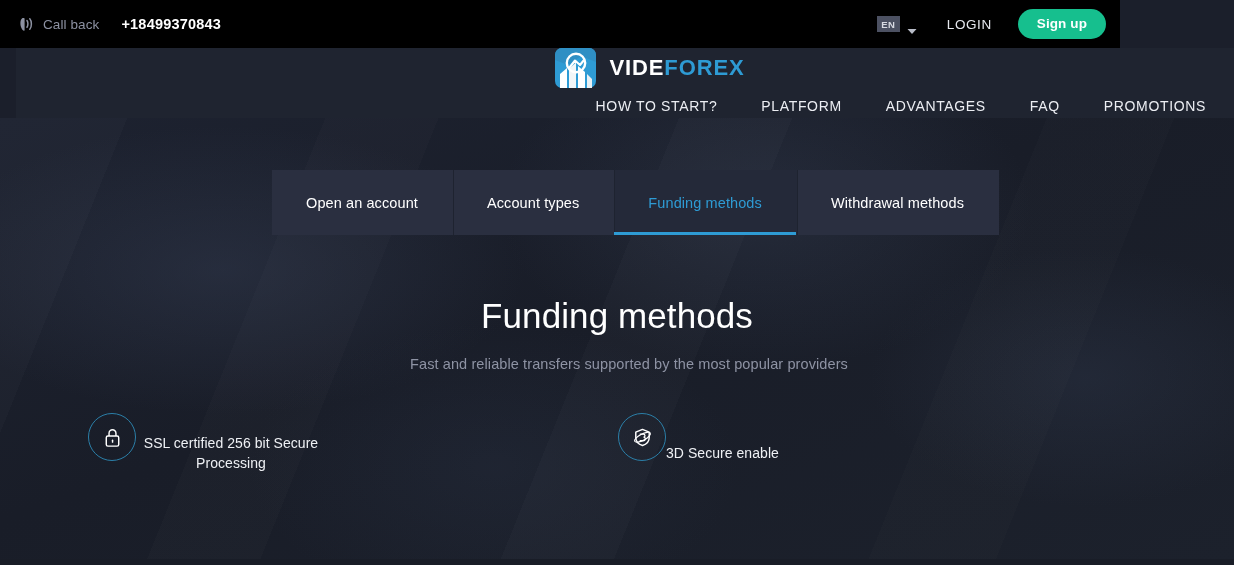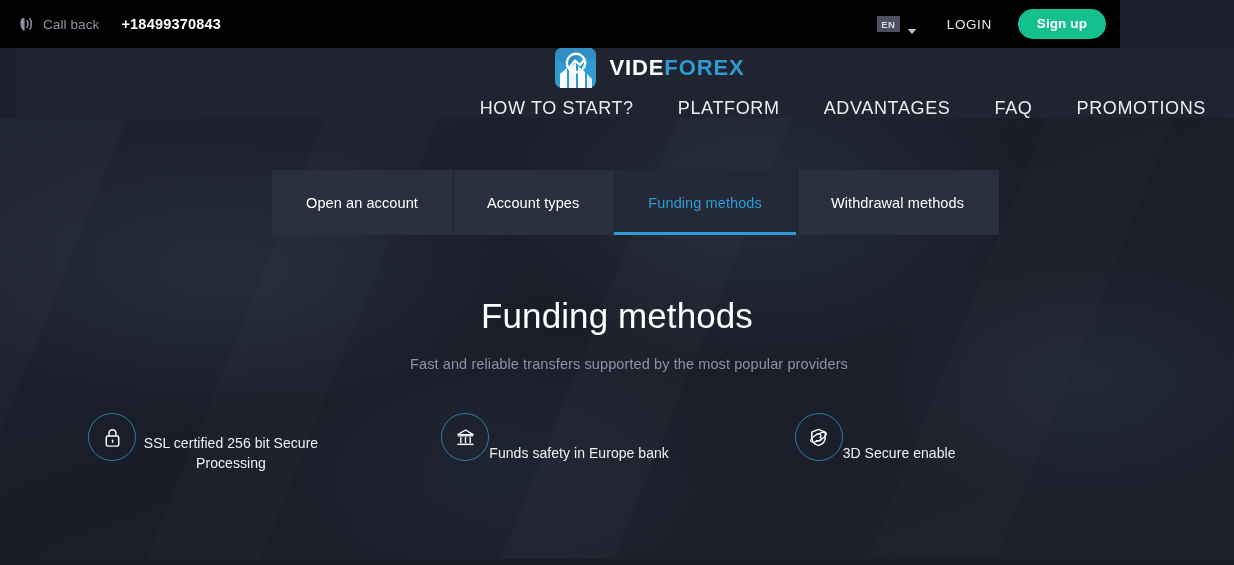--- a/index.html
+++ b/index.html
@@ -70,21 +70,21 @@
   .logo { display:flex; align-items:center; gap:13px; margin-left:34px; cursor:pointer; }
   .logo-mark { width:41px; height:40px; display:block; border-radius:7px; }
   .logo-text { font-size:22px; font-weight:bold; letter-spacing:.9px; }
   .logo-text .a { color:#ffffff; }
   .logo-text .b { color:#2e9bd4; }
   .nav {
     margin-left:auto; margin-right:22px;
     display:flex; align-items:center;
   }
   .nav-item {
-    font-size:18px; color:#eceef3;
+    font-size:14px; color:#eceef3;
     letter-spacing:.65px;
     padding:10px 22px; cursor:pointer;
   }
 
   
   .hero {
     position:absolute; top:118px; left:0; width:1234px; height:447px;
     overflow:hidden;
   }
   .hero-bg {
@@ -267,35 +267,20 @@
             <svg viewBox="0 0 24 24" width="23" height="23">
               <rect x="5.5" y="10.5" width="13" height="10.5" rx="1.7" fill="none" stroke="#ffffff" stroke-width="1.5"></rect>
               <path d="M8.4 10.5 V7.6 a3.6 3.6 0 0 1 7.2 0 V10.5" fill="none" stroke="#ffffff" stroke-width="1.5"></path>
               <rect x="11.3" y="14.2" width="1.5" height="3.4" rx=".7" fill="#ffffff"></rect>
             </svg>
           </span>
         </div>
         <div class="feature-label">SSL certified 256 bit Secure Processing</div>
       </div>
 
-      <div class="feature">
-        <div class="feature-circle">
-          <span>
-            <svg viewBox="0 0 24 24" width="23" height="23">
-              <path d="M12 4.2 L20 9 L4 9 Z" fill="none" stroke="#ffffff" stroke-width="1.4" stroke-linejoin="round"></path>
-              <rect x="4" y="9.6" width="16" height="1.3" fill="#ffffff"></rect>
-              <rect x="6.4" y="11.6" width="1.4" height="6.2" fill="#ffffff"></rect>
-              <rect x="11.3" y="11.6" width="1.4" height="6.2" fill="#ffffff"></rect>
-              <rect x="16.2" y="11.6" width="1.4" height="6.2" fill="#ffffff"></rect>
-              <rect x="3.6" y="18.4" width="16.8" height="1.5" fill="#ffffff"></rect>
-            </svg>
-          </span>
-        </div>
-        <div class="feature-label">Funds safety in Europe bank</div>
-      </div>
 
       <div class="feature">
         <div class="feature-circle">
           <span>
             <svg viewBox="0 0 24 24" width="23" height="23">
               <path d="M12 3.6 L19 6.4 V12 c0 4.4 -3.1 7.2 -7 8.4 -3.9 -1.2 -7 -4 -7 -8.4 V6.4 Z" fill="none" stroke="#ffffff" stroke-width="1.5" stroke-linejoin="round"></path>
               <path d="M9.6 8.4 h3.1 c1.3 0 1.9 .8 1.9 1.7 0 .9 -.7 1.5 -1.6 1.5 1.1 0 1.9 .7 1.9 1.8 0 1.2 -.9 2 -2.3 2 h-3" fill="none" stroke="#ffffff" stroke-width="1.35" stroke-linecap="round"></path>
               <ellipse cx="12" cy="11.7" rx="9.2" ry="3.3" transform="rotate(-28 12 11.7)" fill="none" stroke="#ffffff" stroke-width="1.2"></ellipse>
             </svg>
           </span>

